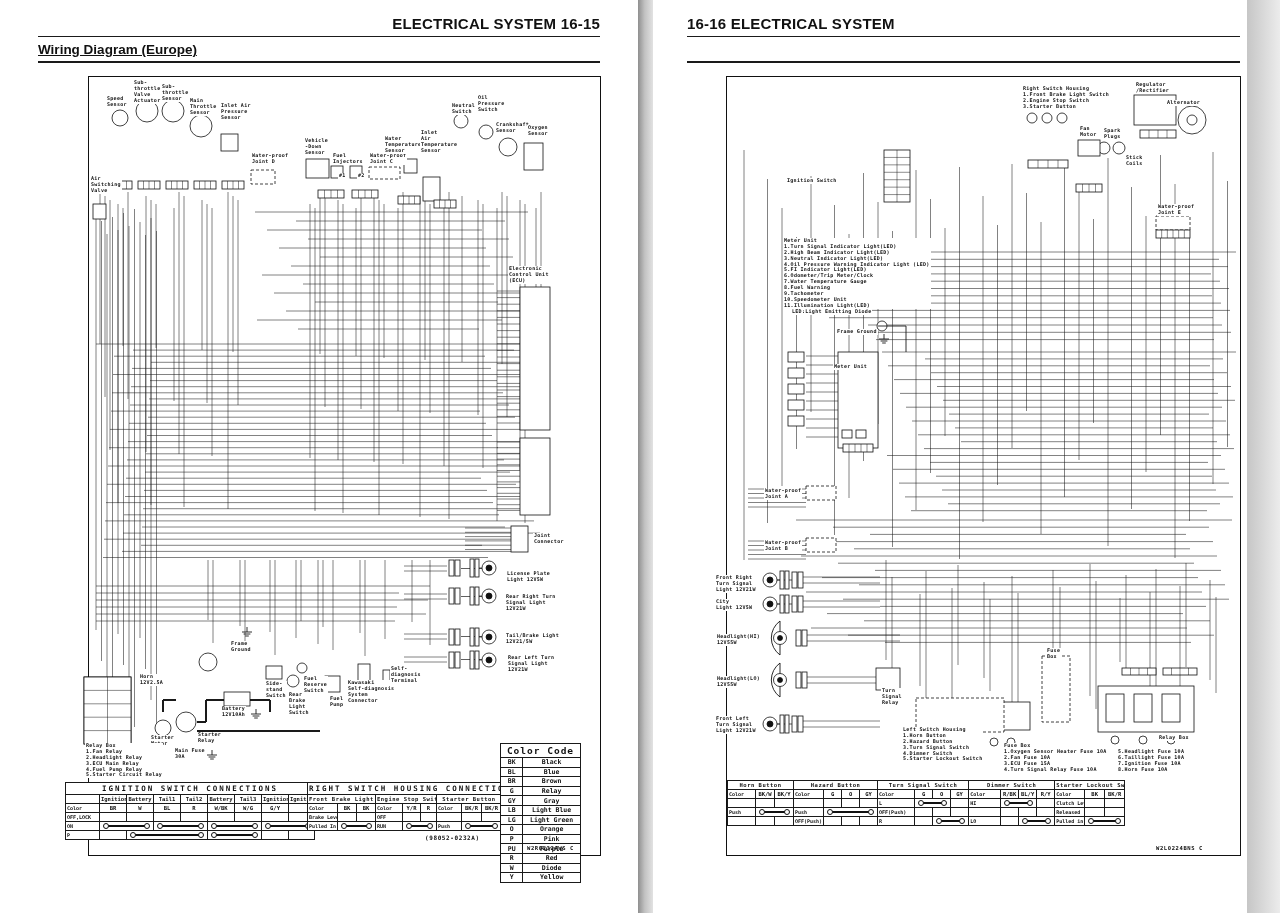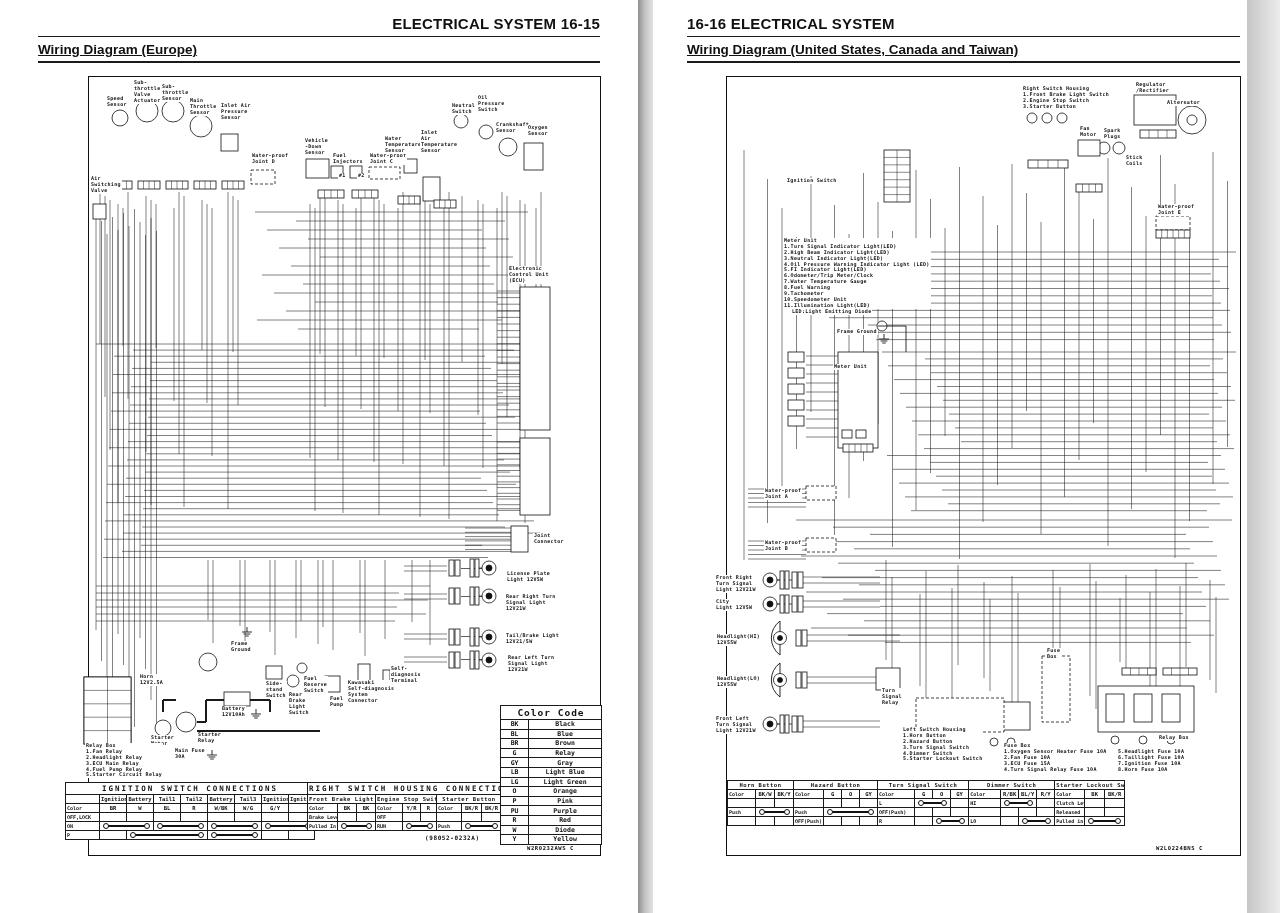--- a/index.html
+++ b/index.html
@@ -622,21 +622,20 @@
       </g>
     </svg>
 
   <div class="hdr" style="left:340px;top:15px;width:260px;text-align:right;">ELECTRICAL SYSTEM 16-15</div>
   <div class="rule" style="left:38px;top:36px;width:562px;height:1.2px;"></div>
   <div class="sub" style="left:38px;top:42px;">Wiring Diagram (Europe)</div>
   <div class="rule" style="left:38px;top:61px;width:562px;height:2px;"></div>
 
   <div class="hdr" style="left:687px;top:15px;">16-16 ELECTRICAL SYSTEM</div>
   <div class="rule" style="left:687px;top:36px;width:553px;height:1.2px;"></div>
-  <div class="sub" style="left:687px;top:42px;">Wiring Diagram (United States, Canada and Taiwan)</div>
   <div class="rule" style="left:687px;top:61px;width:553px;height:2px;"></div>
 
   <div id="ignition-table" class="tblbox" style="left:57px;top:782px;width:247px;margin-left:8px;">
       <table>
         <colgroup>
           <col style="width: 34px;">
           <col style="width: 27px;">
           <col style="width: 27px;">
           <col style="width: 27px;">
           <col style="width: 27px;">
@@ -885,21 +884,21 @@
               <span class="bar"></span>
             </td>
             <td class="rowlbl">Pulled in</td>
             <td colspan="2">
               <span class="bar"></span>
             </td>
           </tr>
         </tbody>
       </table>
     </div>
-  <div id="color-code" class="tblbox" style="left:500px;top:705px;width:102px;">
+  <div id="color-code" class="tblbox" style="left:500px;top:743px;width:81px;">
       <table>
         <colgroup>
           <col style="width: 22px;">
           <col style="width: 57px;">
         </colgroup>
         <tbody>
           <tr>
             <td colspan="2" class="cc-title">Color Code</td>
           </tr>
           <tr>

